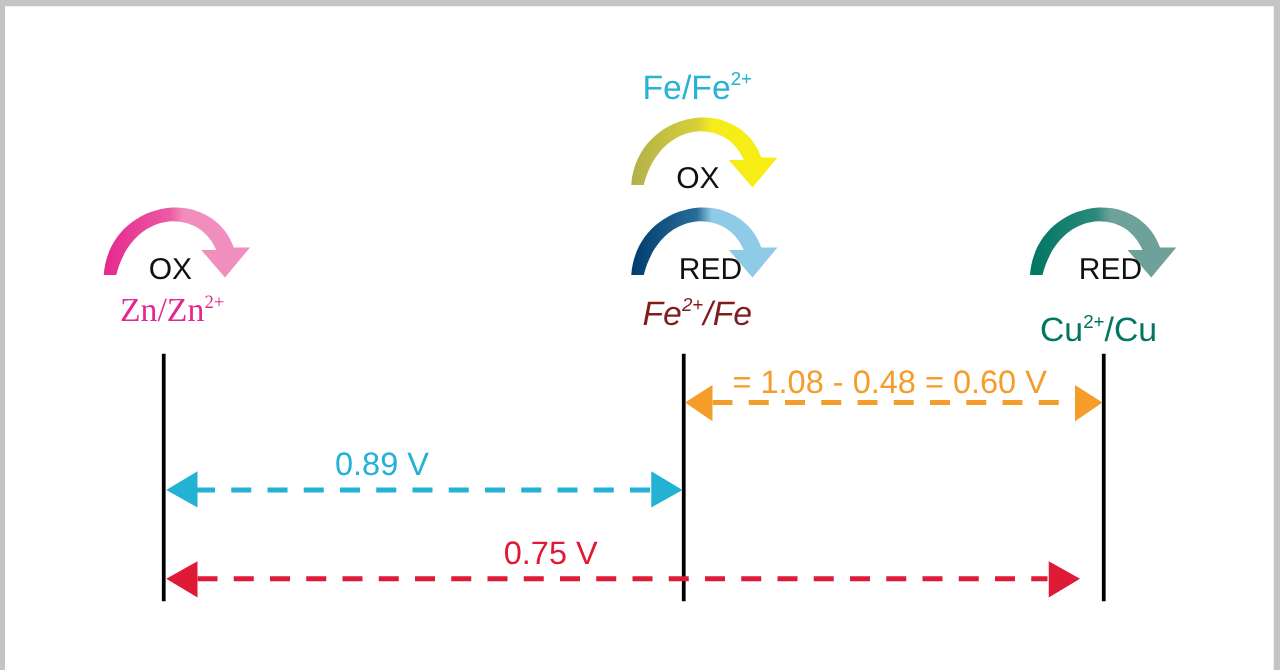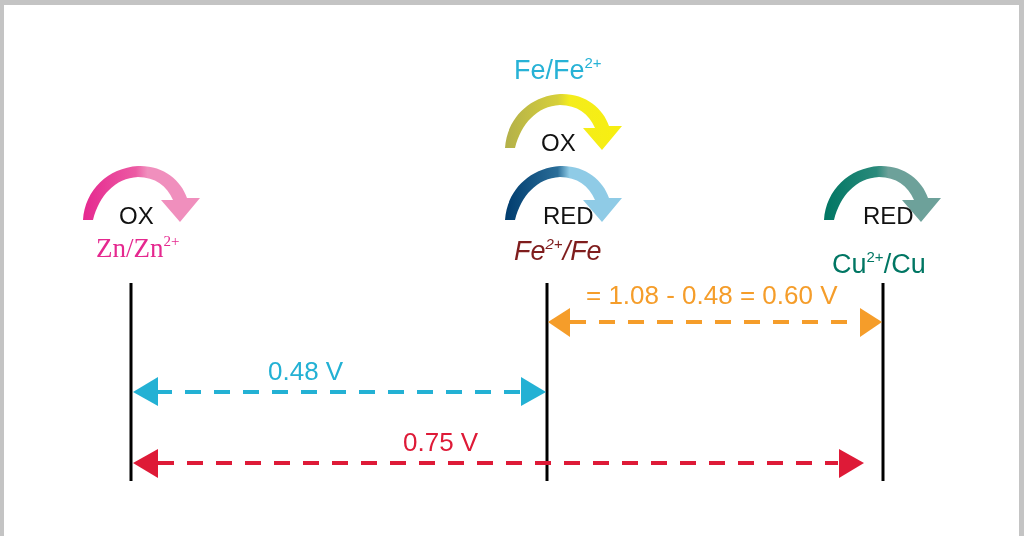--- a/index.html
+++ b/index.html
@@ -102,15 +102,15 @@
 <div class="lbl proc" style="left:543px; top:204px;">RED</div>
 <div class="lbl couple" style="left:514px; top:238px; color:#7f1d1d;font-style:italic;">
   <span>Fe</span><sup>2+</sup><span>/Fe</span>
 </div>
 
 <div class="lbl proc" style="left:863px; top:204px;">RED</div>
 <div class="lbl couple" style="left:832px; top:235px; color:#007663;margin-top:16px;">
   <span>Cu</span><sup>2+</sup><span>/Cu</span>
 </div>
 
-<div class="lbl volt" style="left:586px; top:282px; color:#f59d2a;">= 1.08 - 0.48 = 0.60 V</div>
-<div class="lbl volt" style="left:268px; top:358px; color:#23b1d4;">0.48 V</div>
+<div class="lbl volt" style="left:586px; top:292px; color:#f59d2a;">= 1.08 - 0.48 = 0.60 V</div>
+<div class="lbl volt" style="left:268px; top:358px; color:#23b1d4;">0.89 V</div>
 <div class="lbl volt" style="left:403px; top:429px; color:#de1a37;">0.75 V</div>
 
 </body></html>

